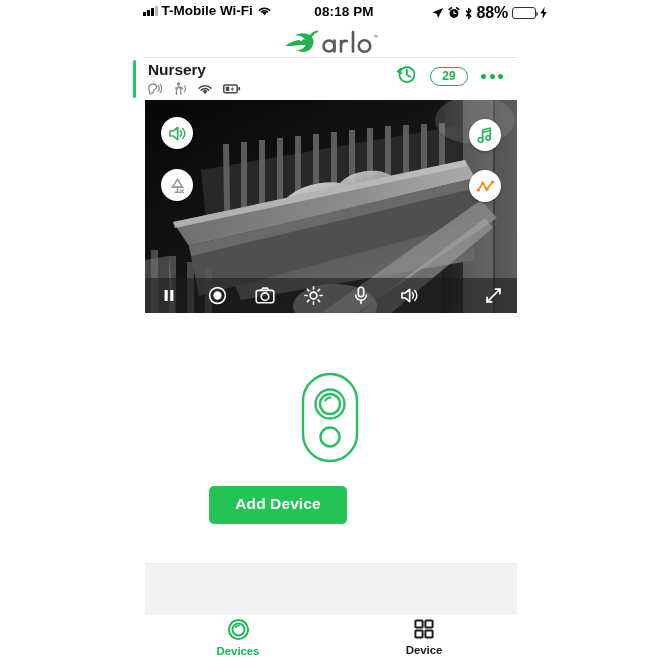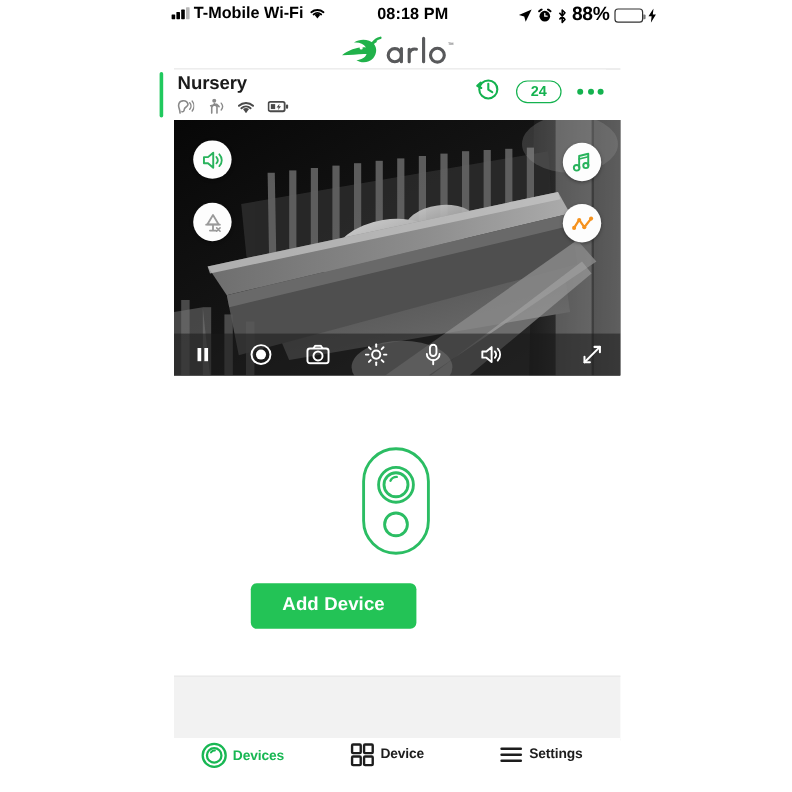--- a/index.html
+++ b/index.html
@@ -290,20 +290,21 @@
     background: #ffffff;
     display: flex;
     align-items: flex-start;
     justify-content: space-around;
     padding-top: 3px;
     box-sizing: border-box;
   }
   .tab {
     width: 80px;
     display: flex;
+    flex-direction: column;
     align-items: center;
     gap: 4px;
     cursor: pointer;
   }
   .tab-label {
     font-size: 11.5px;
     font-weight: bold;
     color: #1d1d1d;
     letter-spacing: -0.1px;
   }
@@ -411,21 +412,21 @@
     </div>
 
     <div class="cam-actions">
       <div>
         <svg width="22" height="22" viewBox="0 0 24 24">
           <circle cx="13" cy="12.6" r="8.2" fill="none" stroke="#14b24f" stroke-width="1.9"></circle>
           <path d="M13 7.4 V12.8 L16.6 15" stroke="#14b24f" stroke-width="1.9" fill="none" stroke-linecap="round" stroke-linejoin="round"></path>
           <path d="M6.2 6.4 L3 9.2 L6.6 11.2" stroke="#14b24f" stroke-width="2" fill="none" stroke-linecap="round" stroke-linejoin="round"></path>
         </svg>
       </div>
-      <div class="badge-pill">24</div>
+      <div class="badge-pill">29</div>
       <div class="dots">
           <span></span>
           <span></span>
           <span></span>
         </div>
     </div>
   </div>
 
   <div class="video-wrap">
     <svg class="video-scene" viewBox="0 0 372 213" preserveAspectRatio="none">
@@ -633,25 +634,15 @@
       <svg width="22" height="22" viewBox="0 0 22 22">
         <rect x="2.4" y="2.4" width="7.2" height="7.2" rx="0.8" fill="none" stroke="#1d1d1d" stroke-width="2"></rect>
         <rect x="12.4" y="2.4" width="7.2" height="7.2" rx="0.8" fill="none" stroke="#1d1d1d" stroke-width="2"></rect>
         <rect x="2.4" y="12.4" width="7.2" height="7.2" rx="0.8" fill="none" stroke="#1d1d1d" stroke-width="2"></rect>
         <rect x="12.4" y="12.4" width="7.2" height="7.2" rx="0.8" fill="none" stroke="#1d1d1d" stroke-width="2"></rect>
       </svg>
       <span class="tab-label">Device</span>
     </div>
 
 
-    <div class="tab">
-      <svg width="22" height="22" viewBox="0 0 22 22">
-        <g stroke="#1d1d1d" stroke-width="2.1" stroke-linecap="round">
-          <path d="M3 6 H19"></path>
-          <path d="M3 11 H19"></path>
-          <path d="M3 16 H19"></path>
-        </g>
-      </svg>
-      <span class="tab-label">Settings</span>
-    </div>
   </div>
 
 </div>
 
 </body></html>

